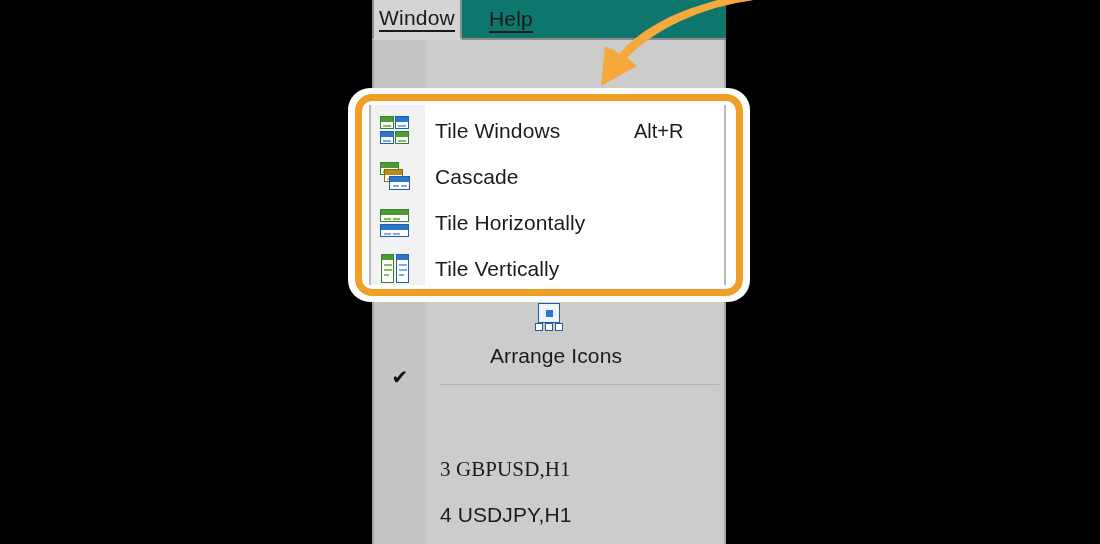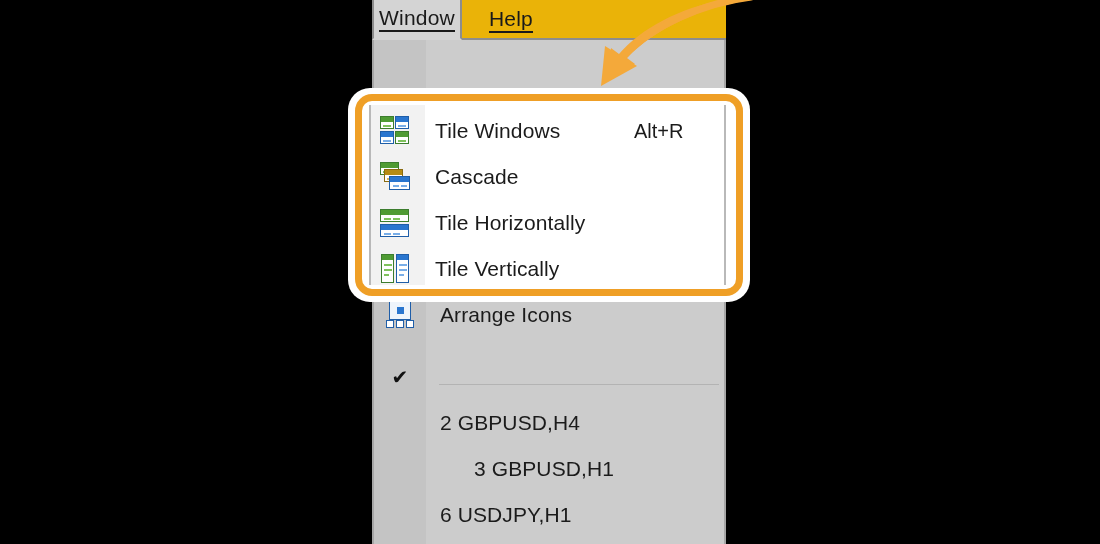--- a/index.html
+++ b/index.html
@@ -7,21 +7,21 @@
     width: 1100px; height: 544px;
     background: #000000;
     overflow: hidden;
     font-family: "Liberation Sans", sans-serif;
   }
   #stage { position: relative; width: 1100px; height: 544px; background: #000; }
 
   
   .menubar {
     position: absolute; left: 372px; top: 0; width: 354px; height: 56px;
-    background: #eab308;
+    background: #0f766e;
   }
   .menubar-tab {
     position: absolute; top: 0; height: 40px;
     display: flex; align-items: center; justify-content: center;
     font-size: 21px; color: #1a1a1a; letter-spacing: .2px;
   }
   .tab-window {
     left: 0; width: 90px;
     background: #d4d4d4;
     border-left: 2px solid #8d8d8d;
@@ -216,49 +216,46 @@
               <div class="bar"></div>
               <div class="ln" style="left:2px;top:9px;width:8px;"></div>
               <div class="ln" style="left:2px;top:14px;width:8px;"></div>
               <div class="ln" style="left:2px;top:19px;width:5px;"></div>
             </div>
         </div>
       </div>
       <span class="label">Tile Vertically</span>
     </div>
 
-    <div class="menu-row" style="top:252px;">
+    <div class="menu-row" style="top:252px;flex-direction:column;">
       <div class="icon-cell">
         <div class="ico">
           <div class="pane b" style="left:4px;top:0;width:22px;height:20px;background:#eef4fb;border-color:#1f5ea8;">
             <div class="ln" style="left:7px;top:6px;width:7px;height:7px;background:#2a76cf;"></div>
           </div>
           <div class="pane b" style="left:1px;top:20px;width:8px;height:8px;"></div>
           <div class="pane b" style="left:11px;top:20px;width:8px;height:8px;"></div>
           <div class="pane b" style="left:21px;top:20px;width:8px;height:8px;"></div>
         </div>
       </div>
       <span class="label">Arrange Icons</span>
     </div>
 
     <div class="separator"></div>
 
     <div class="menu-row wrow" style="top:314px;">
       <div class="icon-cell">
         <span class="check">✔</span>
       </div>
     </div>
-    <div class="menu-row" style="top:360px;">
-      <span class="label" style="padding-left:66px;">2 GBPUSD,H4</span>
-    </div>
     <div class="menu-row" style="top:406px;">
-      <span class="label" style="padding-left:100px;">3 GBPUSD,H1</span>
+      <span class="label" style="padding-left:66px;font-family:Liberation Serif, serif;">3 GBPUSD,H1</span>
     </div>
     <div class="menu-row" style="top:452px;">
-      <span class="label" style="padding-left:66px;">6 USDJPY,H1</span>
+      <span class="label" style="padding-left:66px;">4 USDJPY,H1</span>
     </div>
   </div>
 
   <svg class="arrow" viewBox="0 0 170 100">
     <path d="M166 6 C120 12 70 34 42 64 L50 70 L24 84 L26 54 L34 60 C62 28 112 6 166 2 Z" fill="#f4a93a"></path>
     <path d="M166 3 C118 9 66 32 38 63" stroke="#f4a93a" stroke-width="7" fill="none" stroke-linecap="round"></path>
     <polygon points="16,92 20,52 52,72" fill="#f4a93a"></polygon>
   </svg>
 
   <div class="callout-halo"></div>

